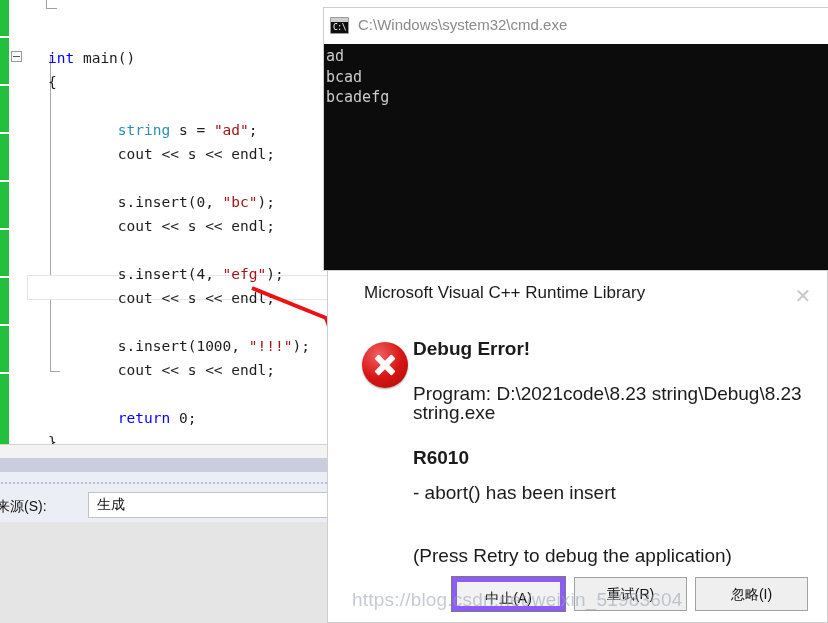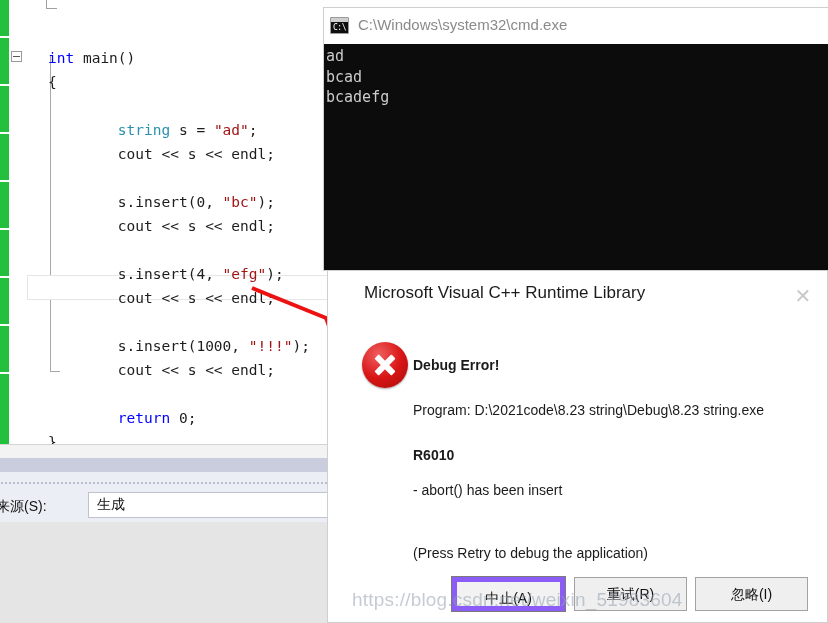--- a/index.html
+++ b/index.html
@@ -159,22 +159,22 @@
   }
   .err-icon:before,.err-icon:after{
     content:""; position:absolute; left:50%; top:50%;
     width:24px; height:6px; background:#ffffff; border-radius:1px;
     transform-origin:center;
   }
   .err-icon:before{transform:translate(-50%,-50%) rotate(45deg);}
   .err-icon:after{transform:translate(-50%,-50%) rotate(-45deg);}
 
   .dlg-text{
-    position:absolute; left:85px; top:85px; width:400px;
-    font-size:14px; color:#1b1b1b; line-height:19px;
+    position:absolute; left:85px; top:68px; width:400px;
+    font-size:19px; color:#1b1b1b; line-height:19px;
   }
   .dlg-heading{font-weight:bold; margin-bottom:26px;}
   .dlg-program{margin-bottom:26px;}
   .dlg-code{margin-bottom:16px;font-weight:bold;}
   .dlg-abort{margin-bottom:44px;}
 
   .dlg-buttons{
     position:absolute; left:0; top:302px; width:501px; height:51px;
   }
   .dlg-btn{

